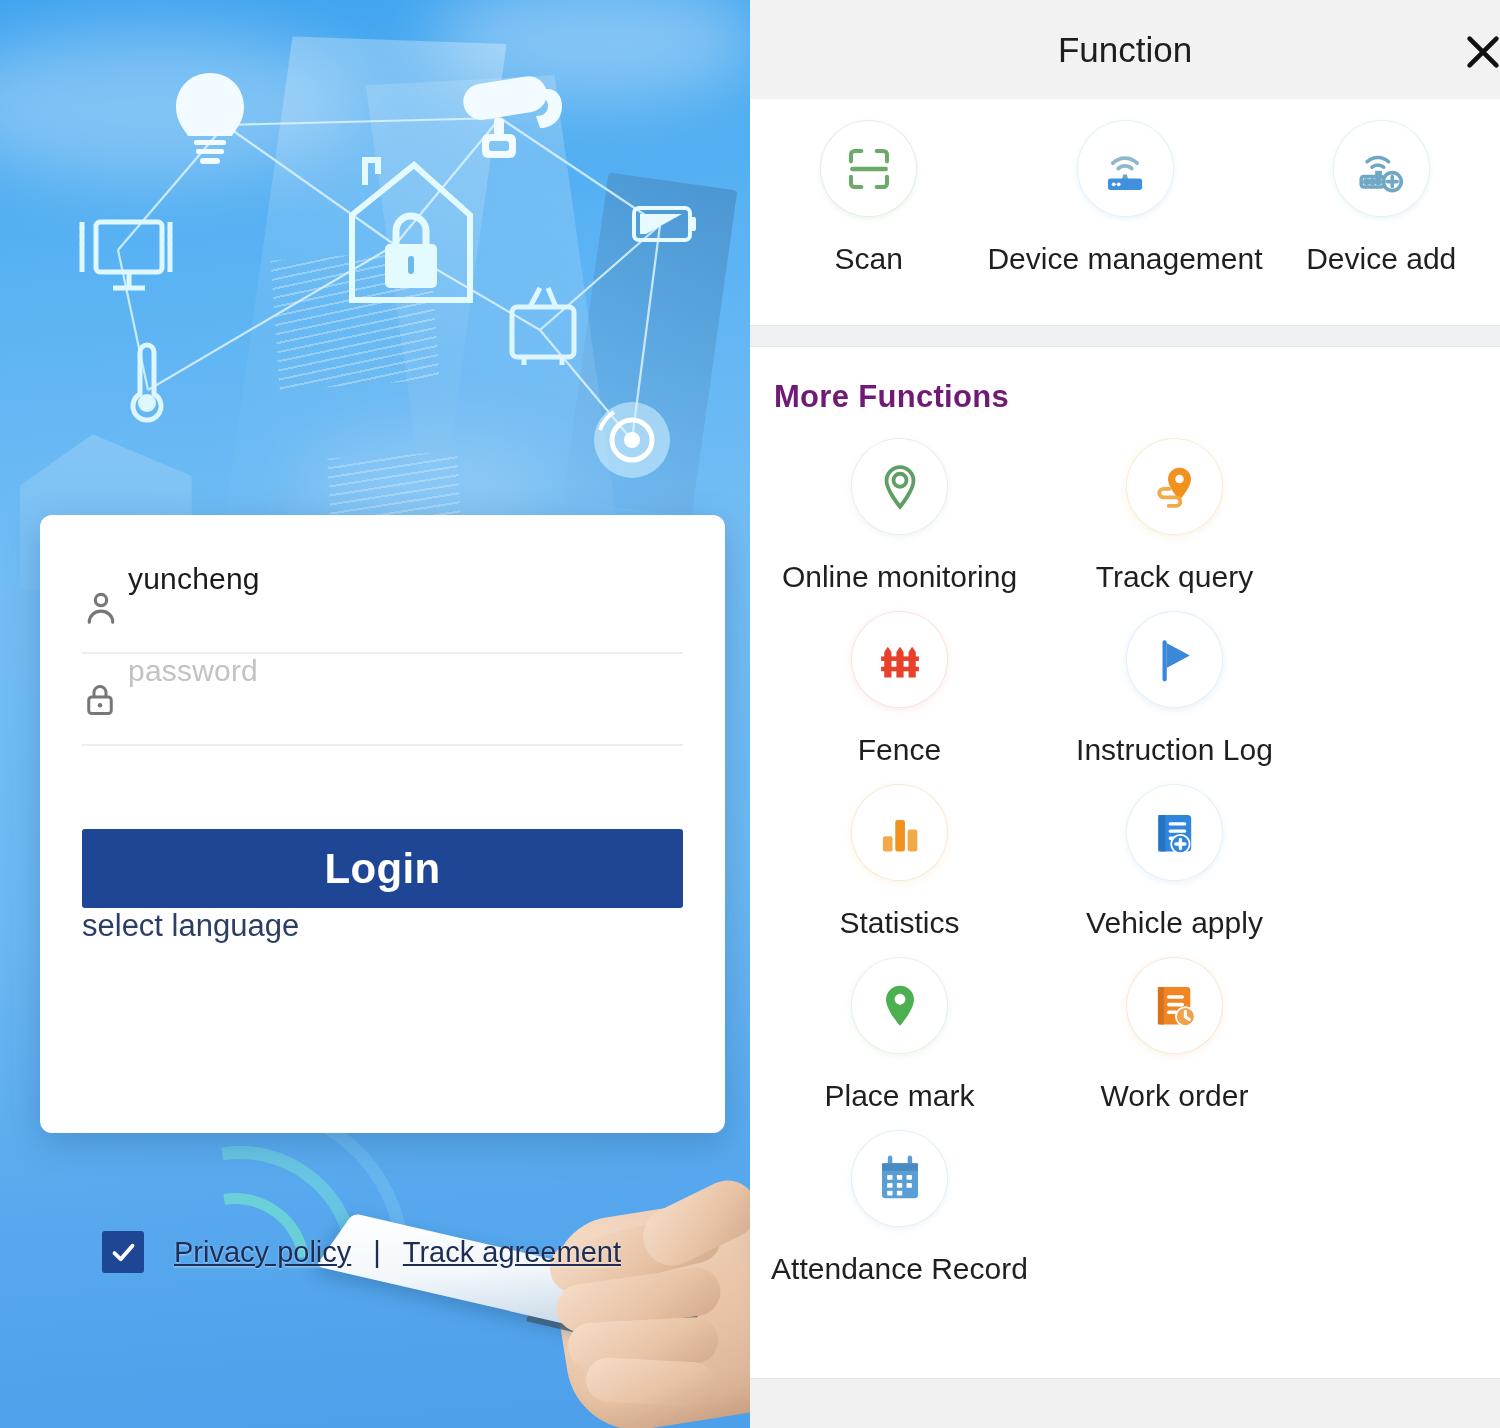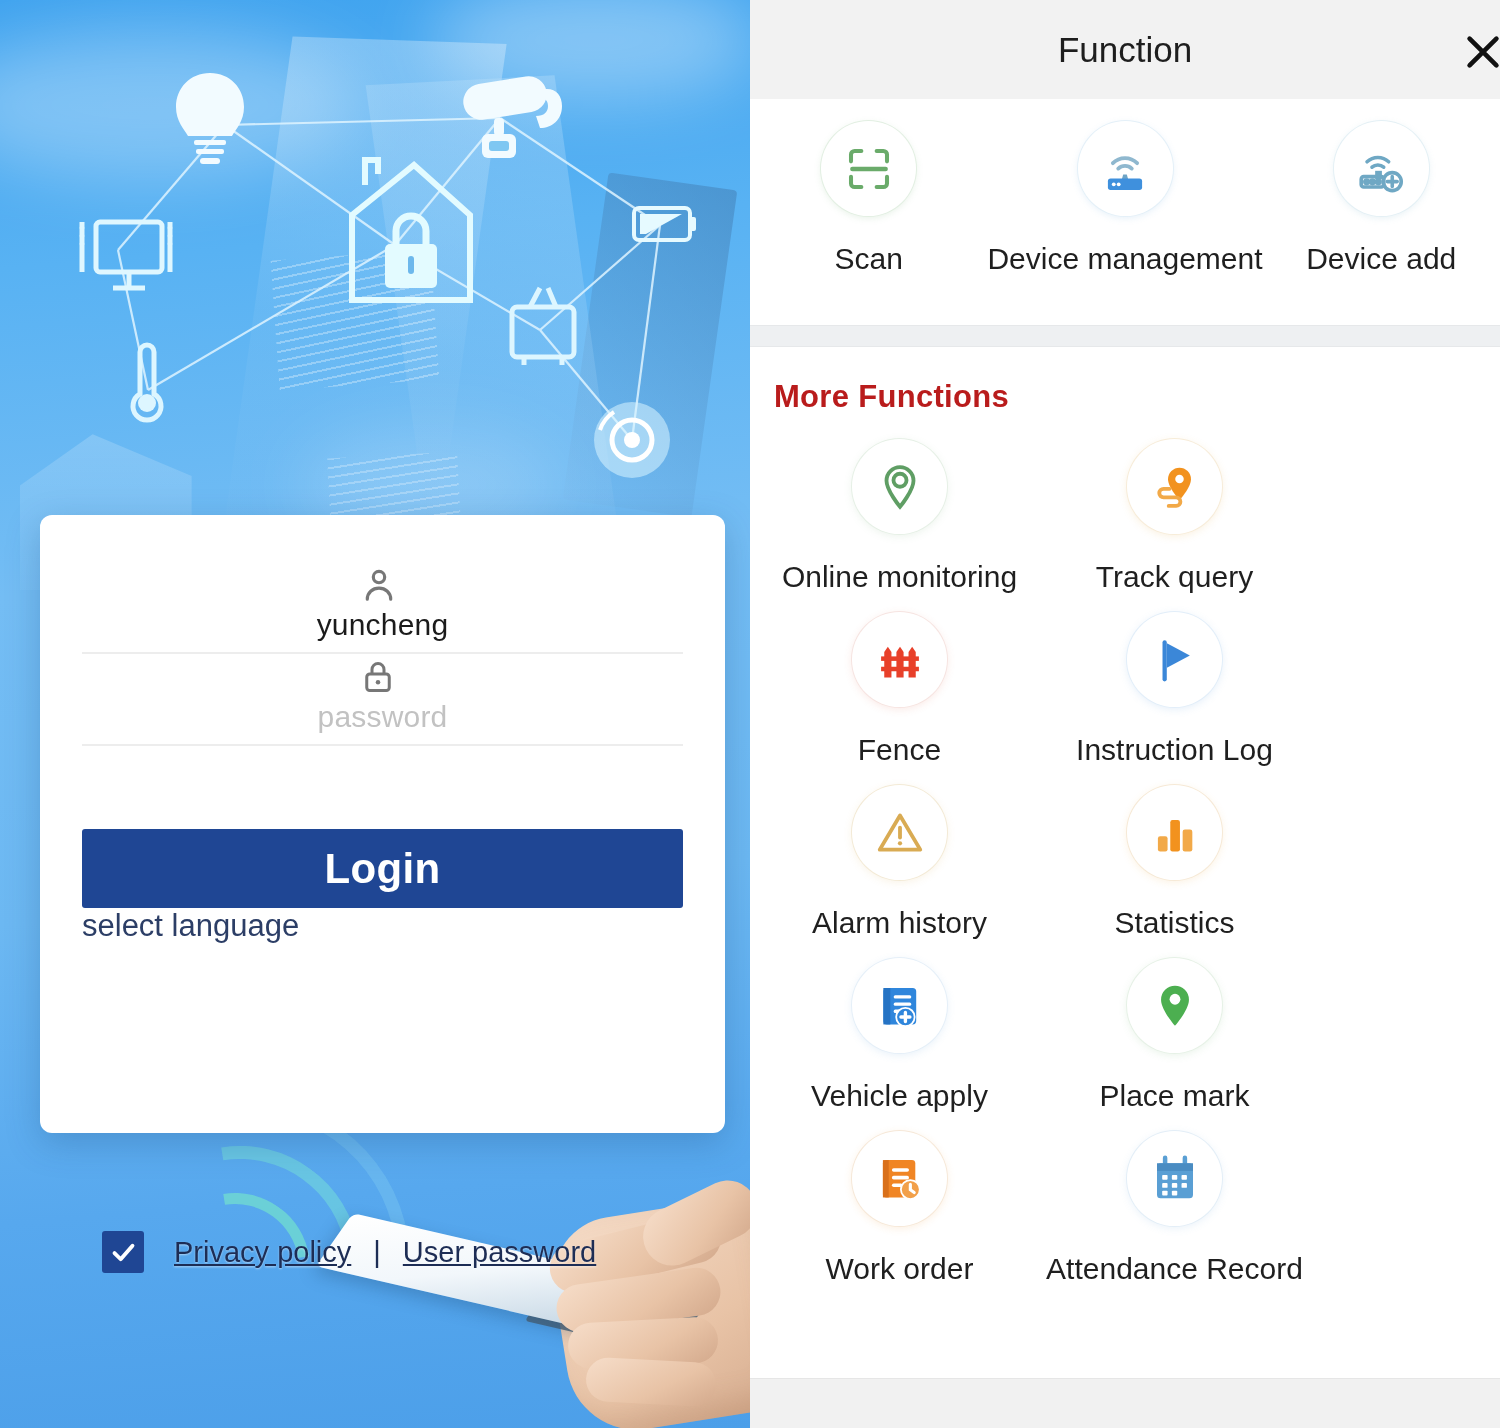--- a/index.html
+++ b/index.html
@@ -75,21 +75,21 @@
   .f4{left:586px;top:262px;width:130px;height:44px;transform:rotate(3deg);}
   .thumb{left:640px;top:96px;width:120px;height:58px;border-radius:34px;transform:rotate(-26deg);}
 
   
   .login-card {
     position:absolute;left:40px;top:515px;width:685px;height:618px;
     background:#ffffff;border-radius:12px;
     box-shadow:0 10px 34px rgba(25,70,120,.26);
     padding:0 42px;
   }
-  .field{position:relative;display:flex;align-items:center;height:92px;flex-direction:column;}
+  .field{position:relative;display:flex;height:92px;}
   .field.first{margin-top:47px;}
   .field-ico{width:46px;flex:0 0 46px;display:flex;align-items:center;justify-content:flex-start;}
   .field-txt{font-size:30px;color:#1b1b1b;letter-spacing:.2px;}
   .field-txt.ph{color:#c2c2c2;}
   .field-rule{position:absolute;left:0;right:0;bottom:0;height:2px;background:#ededed;}
   .gap-row{height:83px;}
   .login-btn{
     height:79px;width:100%;background:#1f4694;color:#ffffff;border:none;
     border-radius:3px;font-size:42px;font-weight:bold;
     font-family:"Liberation Sans",sans-serif;cursor:pointer;letter-spacing:.3px;
@@ -122,21 +122,21 @@
   }
   .func-title{font-size:35px;color:#1e1e1e;}
   .close-x{position:absolute;right:-6px;top:29px;width:46px;height:46px;cursor:pointer;}
   .close-x svg{width:46px;height:46px;display:block;}
 
   .top-row{
     height:226px;background:#fff;display:flex;align-items:flex-start;padding-top:22px;
   }
   .divider{height:22px;background:#eef0f2;border-top:1px solid #e6e8ea;border-bottom:1px solid #e6e8ea;}
   .more-head{
-    font-size:31px;color:#b91c1c;font-weight:bold;padding:32px 0 0 24px;letter-spacing:.3px;
+    font-size:31px;color:#701a75;font-weight:bold;padding:32px 0 0 24px;letter-spacing:.3px;
   }
   .grid{display:flex;flex-wrap:wrap;padding-top:24px;padding-left:12px;}
   .cell{
     width:275px;display:flex;flex-direction:column;align-items:center;margin-bottom:18px;
   }
   .cell.top{width:275px;}
   .ico-circle{
     width:95px;height:95px;border-radius:50%;background:#fff;
     display:flex;align-items:center;justify-content:center;margin-bottom:26px;
   }
@@ -290,21 +290,21 @@
   </div>
 
   <div class="agree-row">
     <span class="chk">
       <svg viewBox="0 0 24 24" fill="none" stroke="#ffffff" stroke-width="3.4" stroke-linecap="round" stroke-linejoin="round">
         <path d="M4 12.5 L9.5 18 L20 6"></path>
       </svg>
     </span>
     <span class="agree-link">Privacy policy</span>
     <span class="agree-sep">|</span>
-    <span class="agree-link" style="margin-left:0">User password</span>
+    <span class="agree-link" style="margin-left:0">Track agreement</span>
   </div>
 </div>
 
 <div class="func-panel">
 
   <div class="func-header">
     <span class="func-title">Function</span>
     <span class="close-x">
       <svg viewBox="0 0 24 24" fill="none" stroke="#111" stroke-width="2.4" stroke-linecap="round">
         <path d="M5 5 L19 19 M19 5 L5 19"></path>
@@ -402,30 +402,20 @@
     <div class="cell">
       <span class="ico-circle" style="box-shadow:0 0 0 1px #e2eef9, 0 2px 8px rgba(100,160,220,.18);">
         <svg viewBox="0 0 24 24">
           <path d="M7.4 4.2v16.4" stroke="#3b87d8" stroke-width="1.9" stroke-linecap="round"></path>
           <path d="M8.4 4.6L18.6 10 8.4 15.4z" fill="#3b87d8"></path>
         </svg>
       </span>
       <span class="cell-label">Instruction Log</span>
     </div>
 
-    <div class="cell">
-      <span class="ico-circle" style="box-shadow:0 0 0 1px #f3ead6, 0 2px 8px rgba(215,175,90,.16);">
-        <svg viewBox="0 0 24 24" fill="none" stroke="#d9ab53" stroke-width="1.7" stroke-linejoin="round">
-          <path d="M12 4.2 L21 19.4 H3 Z"></path>
-          <path d="M12 9.6v4.4" stroke-linecap="round"></path>
-          <circle cx="12" cy="16.6" r=".95" fill="#d9ab53" stroke="none"></circle>
-        </svg>
-      </span>
-      <span class="cell-label">Alarm history</span>
-    </div>
 
     <div class="cell">
       <span class="ico-circle" style="box-shadow:0 0 0 1px #f6e9d6, 0 2px 8px rgba(235,165,60,.16);">
         <svg viewBox="0 0 24 24">
           <rect x="4.4" y="13.4" width="4.3" height="6.8" rx="1" fill="#f2a948"></rect>
           <rect x="9.9" y="6.2" width="4.3" height="14" rx="1" fill="#f2921e"></rect>
           <rect x="15.4" y="10.4" width="4.3" height="9.8" rx="1" fill="#f2a948"></rect>
         </svg>
       </span>
       <span class="cell-label">Statistics</span>

